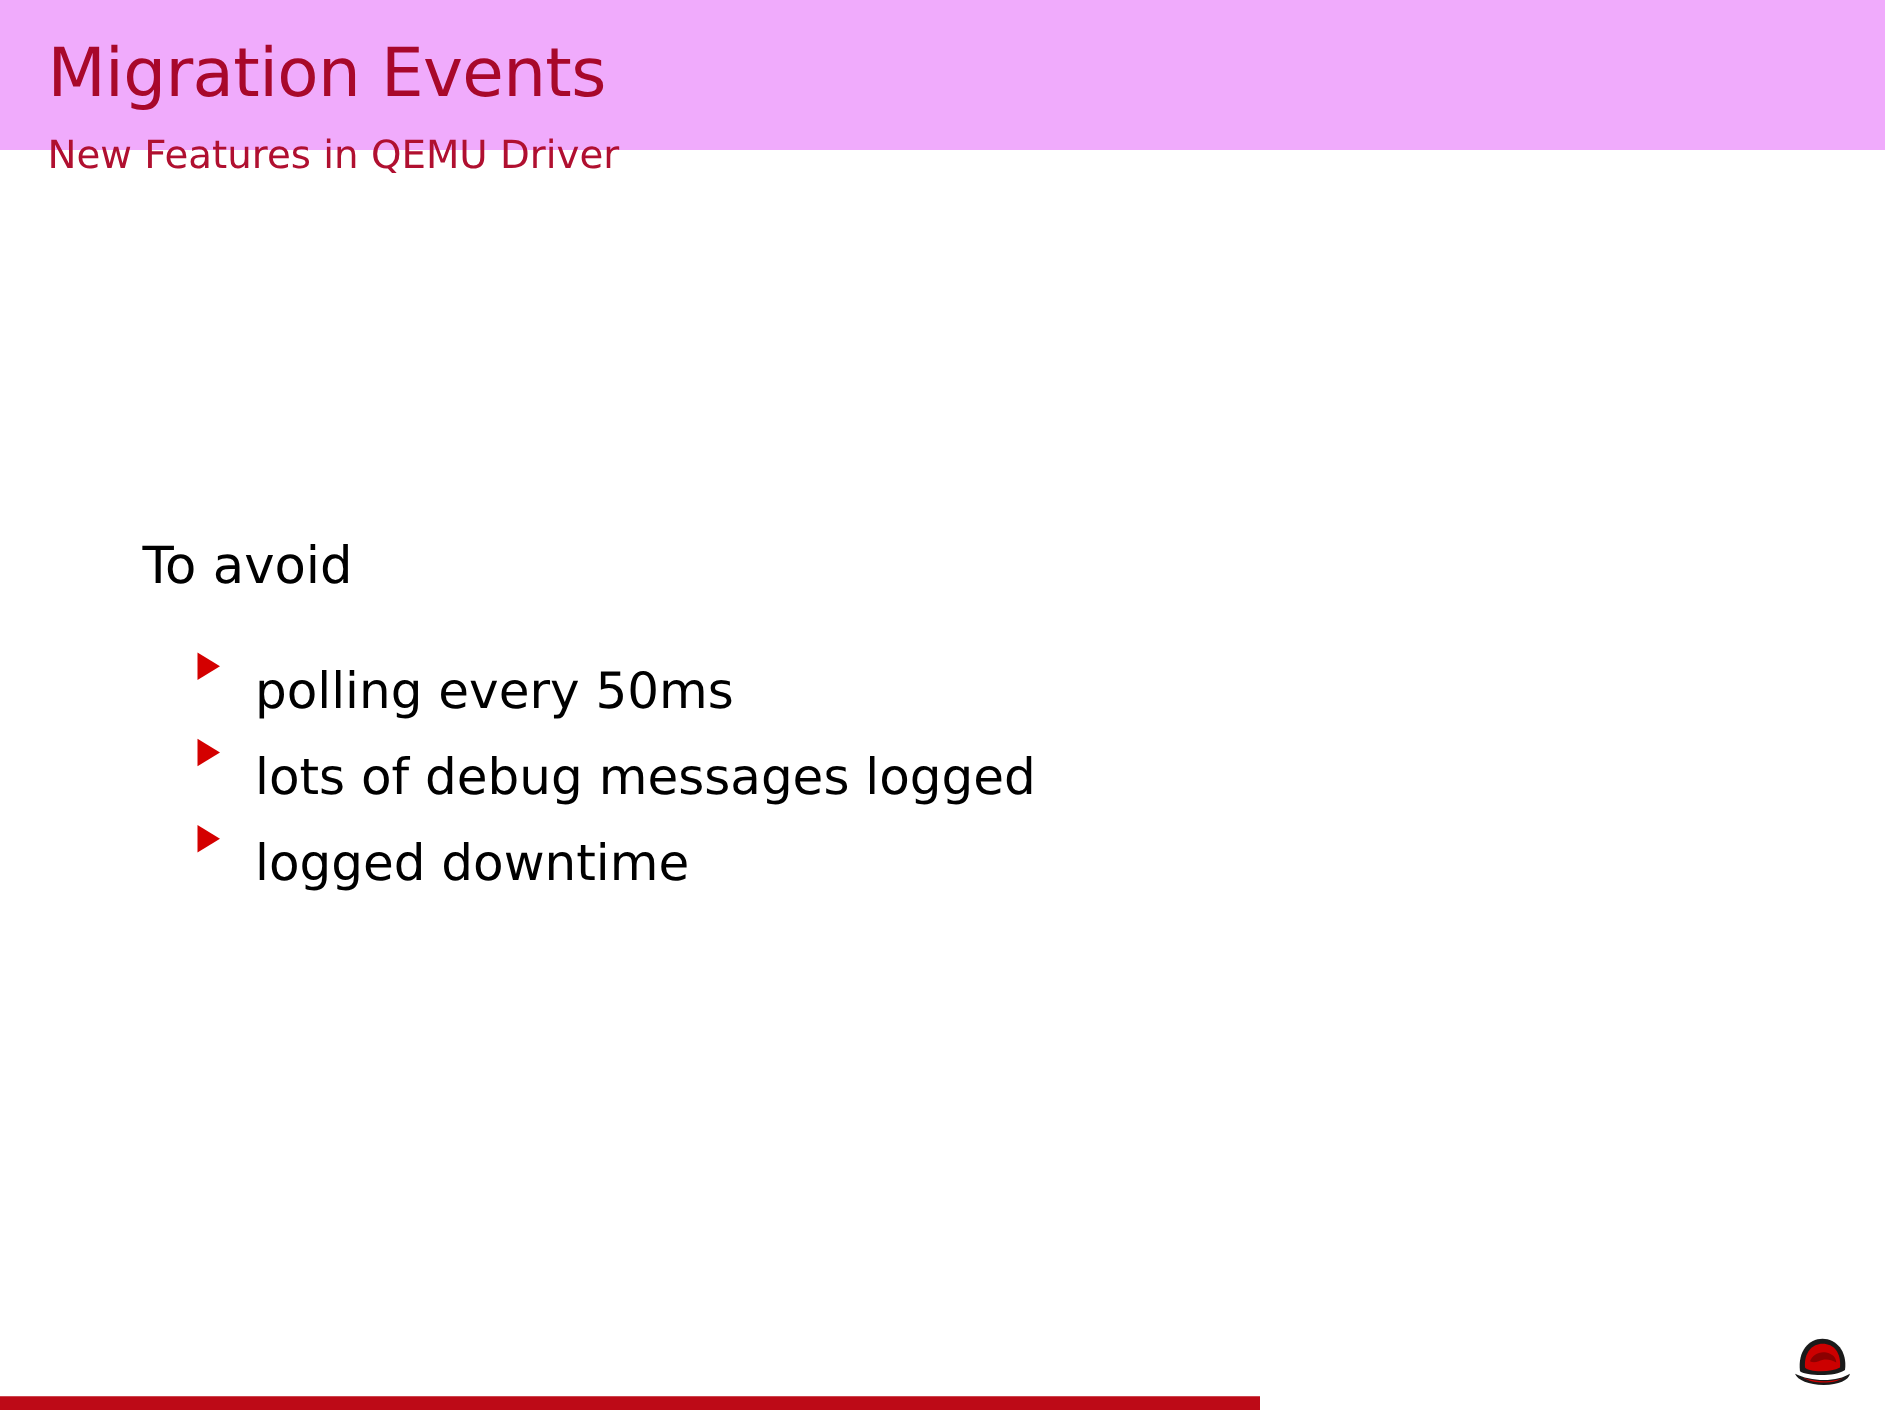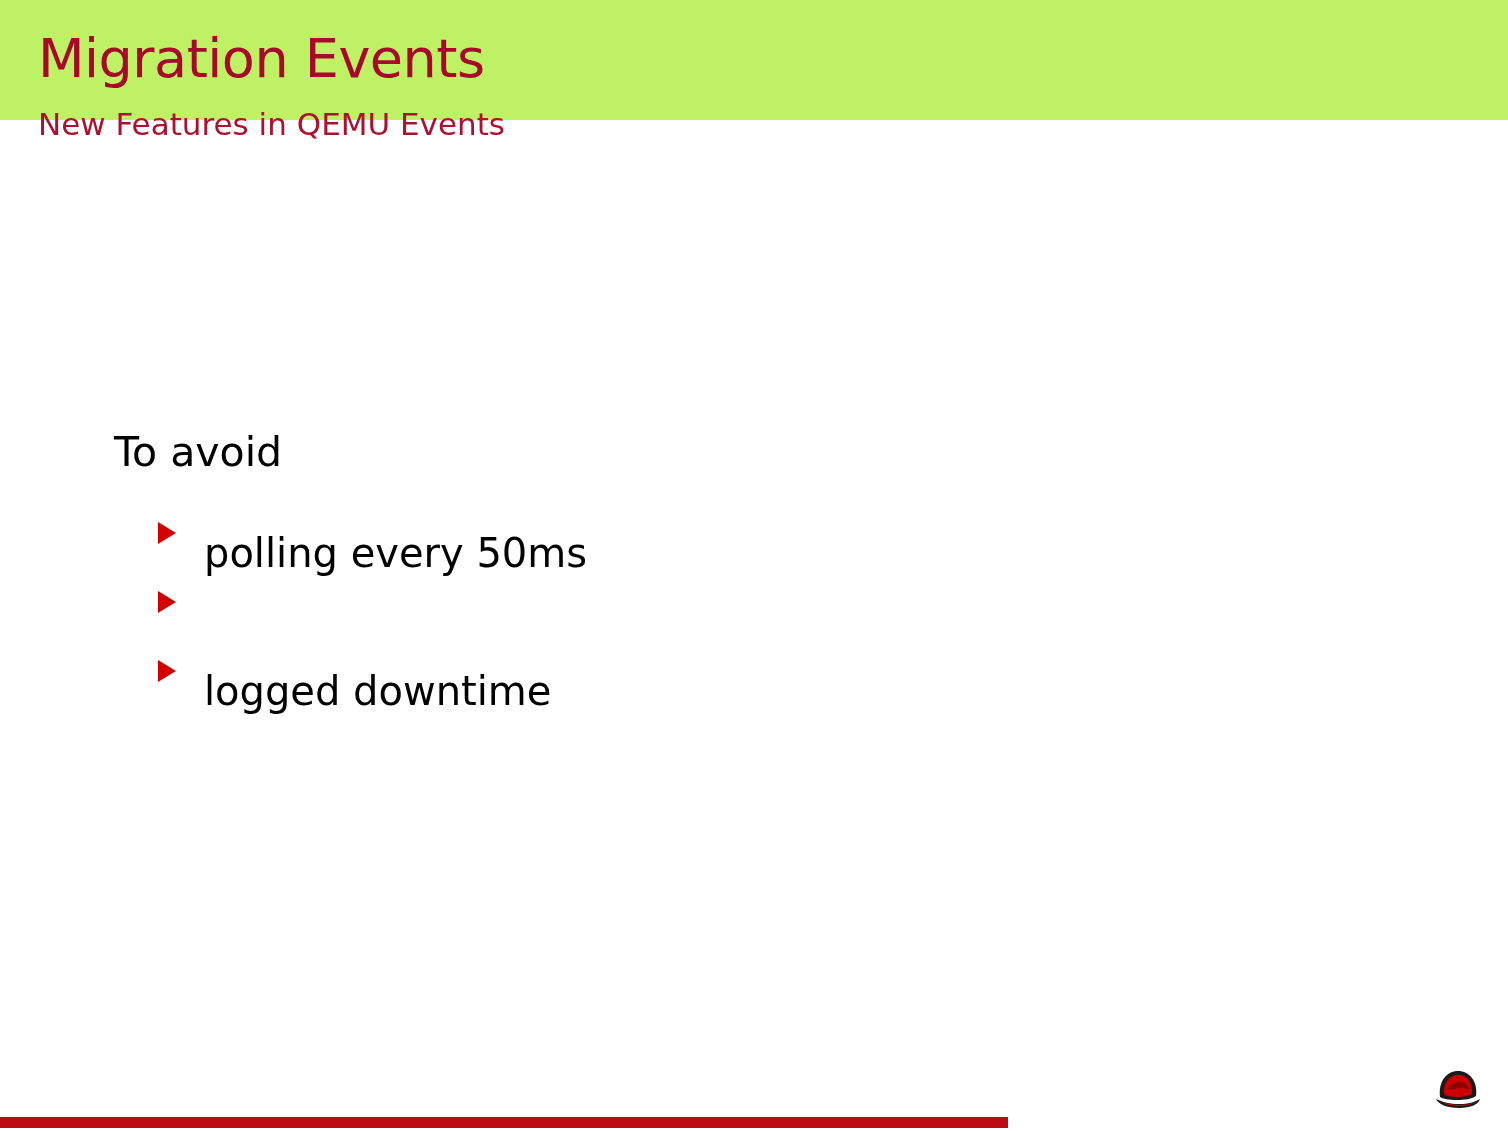--- a/index.html
+++ b/index.html
@@ -19,21 +19,21 @@
     overflow: hidden;
   }
 
   
   #header-band {
     position: absolute;
     left: 0;
     top: 0;
     width: 1508px;
     height: 120px;
-    background: #bef264;
+    background: #f0abfc;
   }
   #slide-title {
     position: absolute;
     left: 38px;
     top: 28px;
     font-family: "DejaVu Sans", sans-serif;
     font-size: 54px;
     line-height: 62px;
     font-weight: 400;
     color: #a8082b;
@@ -130,38 +130,39 @@
     height: 50px;
   }
 </style>
 </head>
 <body>
 
 <div id="slide">
 
   <div id="header-band">
     <div id="slide-title">Migration Events</div>
-    <div id="slide-subtitle">New Features in QEMU Events</div>
+    <div id="slide-subtitle">New Features in QEMU Driver</div>
   </div>
 
   <div id="body-area">
 
     <div id="intro-text">To avoid</div>
 
     <ul id="bullet-list">
       <li>
         <span class="bullet-marker">
           <span class="bullet-tri"></span>
         </span>
         <span class="bullet-label">polling every 50ms</span>
       </li>
       <li>
         <span class="bullet-marker">
           <span class="bullet-tri"></span>
         </span>
+        <span class="bullet-label">lots of debug messages logged</span>
       </li>
       <li>
         <span class="bullet-marker">
           <span class="bullet-tri"></span>
         </span>
         <span class="bullet-label">logged downtime</span>
       </li>
     </ul>
 
   </div>

